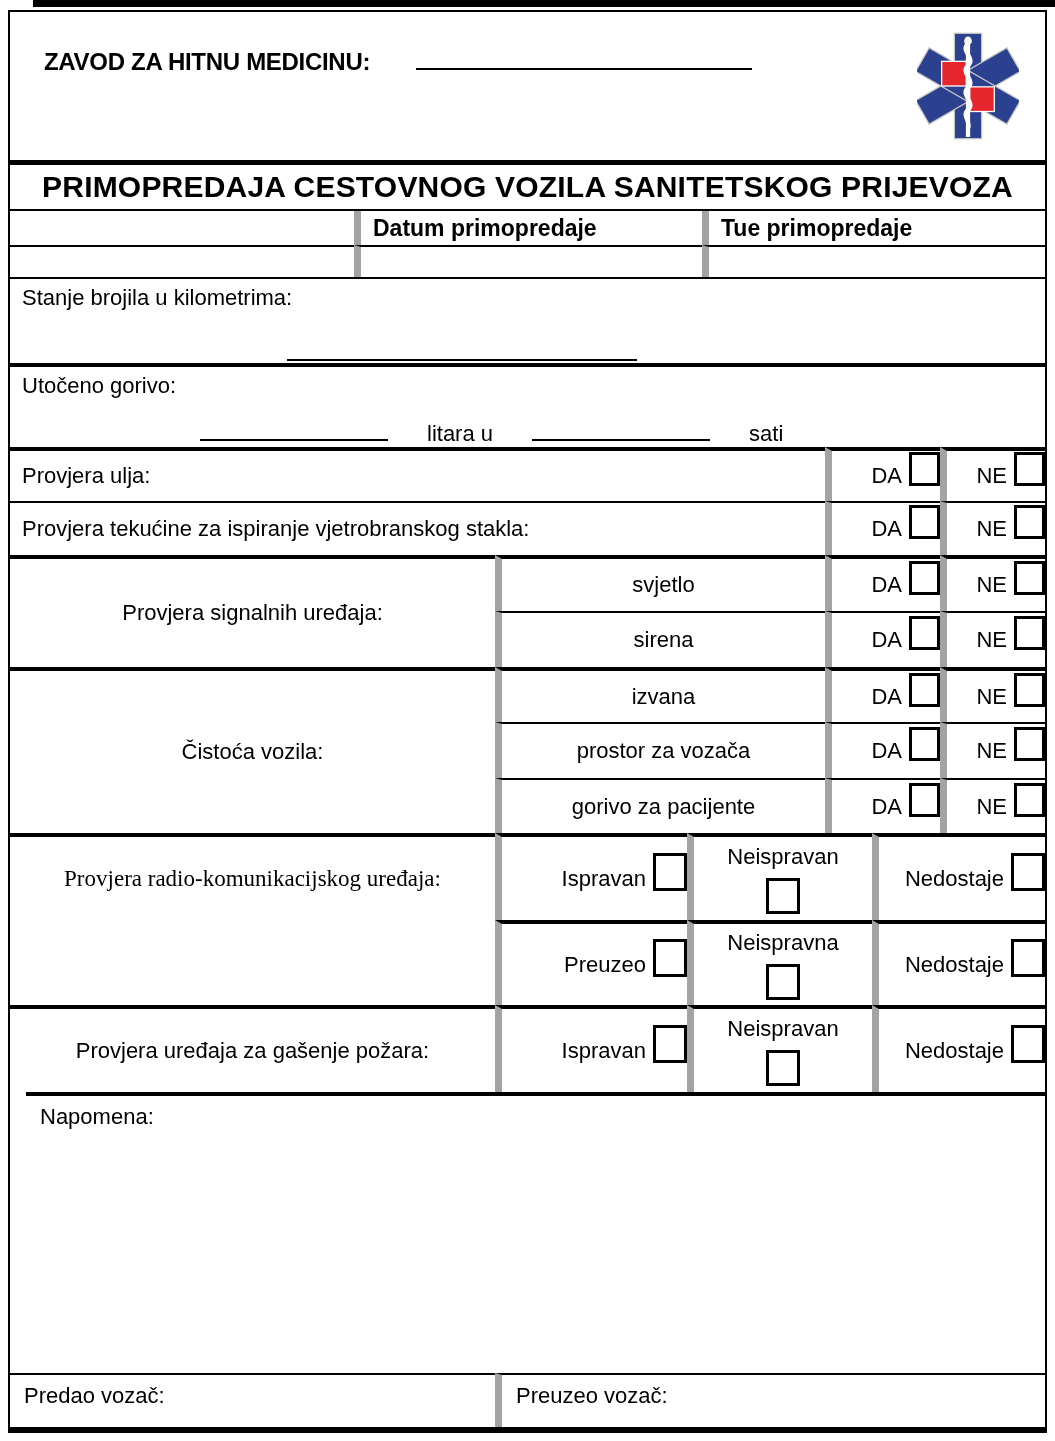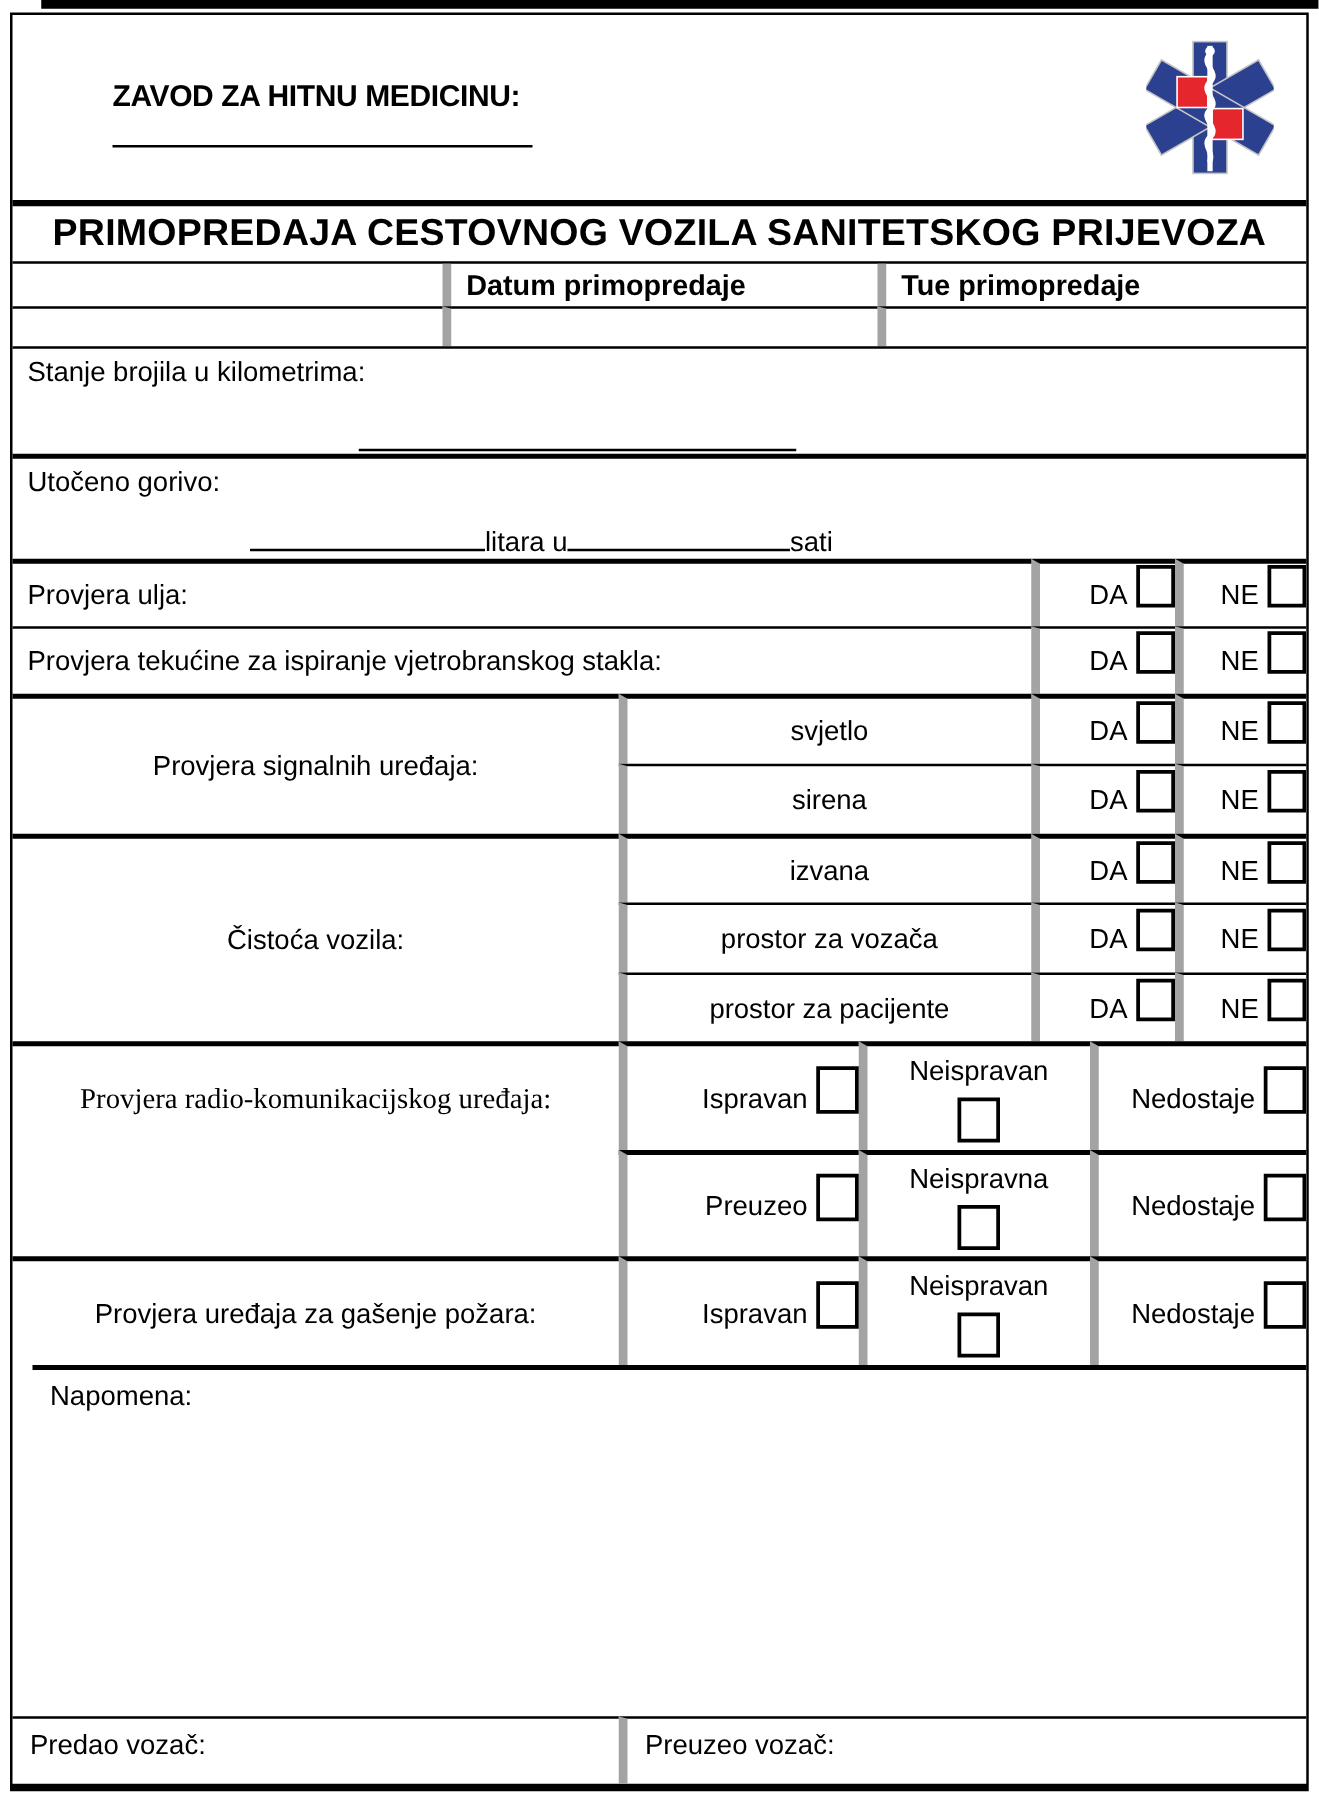--- a/index.html
+++ b/index.html
@@ -4,21 +4,21 @@
 <style>
   html,body{margin:0;padding:0;background:#fff;}
   .page{position:relative;width:1055px;height:1441px;background:#fff;color:#000;
         font-family:"Liberation Sans",sans-serif;overflow:hidden;}
   .scan-bar{position:absolute;top:0;left:33px;right:0;height:7px;background:#000;}
   .form{position:absolute;left:8px;top:10px;right:8px;bottom:8px;
         border:2px solid #000;border-bottom-width:6px;display:flex;flex-direction:column;}
 
   
   .top-header{position:relative;flex:0 0 148px;border-bottom:5px solid #000;}
-  .org-line{position:absolute;left:34px;top:52px;display:flex;align-items:baseline;flex-direction:column;}
+  .org-line{position:absolute;left:34px;top:32px;display:flex;align-items:baseline;}
   .org-label{font-weight:bold;font-size:24px;letter-spacing:-0.3px;}
   .blank{display:inline-block;border-bottom:2px solid #000;}
   .org-blank{width:336px;height:24px;margin-left:46px;}
   .logo{position:absolute;right:26px;top:12px;width:102px;height:124px;}
 
   
   .title-bar{flex:0 0 44px;border-bottom:2px solid #000;display:flex;align-items:center;
              justify-content:center;font-weight:bold;font-size:30px;letter-spacing:0.2px;white-space:nowrap;}
 
   
@@ -28,21 +28,21 @@
   .cell{border-left:7px solid #a3a3a3;border-top:2px solid #000;font-size:22px;box-sizing:border-box;min-width:0;}
   .nl{border-left:none;} .nt{border-top:none;} .th4{border-top-width:4px;}
   .ll{display:flex;align-items:center;padding-left:12px;}       
   .lc{display:flex;align-items:center;justify-content:center;text-align:center;padding:0 6px;}
   .vtop{padding:6px 0 0 12px;}
   .serif{font-family:"Liberation Serif",serif;font-size:23px;}
 
   .hdr-cell{display:flex;align-items:center;padding-left:12px;font-weight:bold;font-size:23px;}
 
   .odo-blank{width:350px;height:22px;margin:26px 0 0 265px;}
-  .fuel-line{margin:18px 0 0 178px;display:flex;align-items:baseline;font-size:22px;}
+  .fuel-line{margin:18px 0 0 178px;display:flex;align-items:baseline;font-size:22px;gap:39px;}
   .fuel-b1{width:188px;height:22px;} .fuel-b2{width:178px;height:22px;}
 
   .opt{display:flex;align-items:center;justify-content:flex-end;height:100%;}
   .cb{display:inline-block;width:25px;height:28px;border:3px solid #000;margin-left:7px;
       position:relative;top:-7px;background:#fff;}
   .cb-md{width:28px;height:32px;}
   .opt-col{display:flex;flex-direction:column;align-items:center;justify-content:center;height:100%;gap:8px;}
   .opt-col .cb{margin-left:0;top:0;width:28px;height:30px;}
 
   .notes-cell{padding:8px 0 0 14px;margin-left:16px;}
@@ -177,21 +177,21 @@
             <span>DA</span>
             <span class="cb"></span>
           </div>
       </div>
       <div class="cell" style="grid-column:8/9;grid-row:10">
         <div class="opt">
             <span>NE</span>
             <span class="cb"></span>
           </div>
       </div>
-      <div class="cell lc" style="grid-column:3/6;grid-row:11">prostor za pacijente</div>
+      <div class="cell lc" style="grid-column:3/6;grid-row:11">gorivo za pacijente</div>
       <div class="cell" style="grid-column:6/8;grid-row:11">
         <div class="opt">
             <span>DA</span>
             <span class="cb"></span>
           </div>
       </div>
       <div class="cell" style="grid-column:8/9;grid-row:11">
         <div class="opt">
             <span>NE</span>
             <span class="cb"></span>

